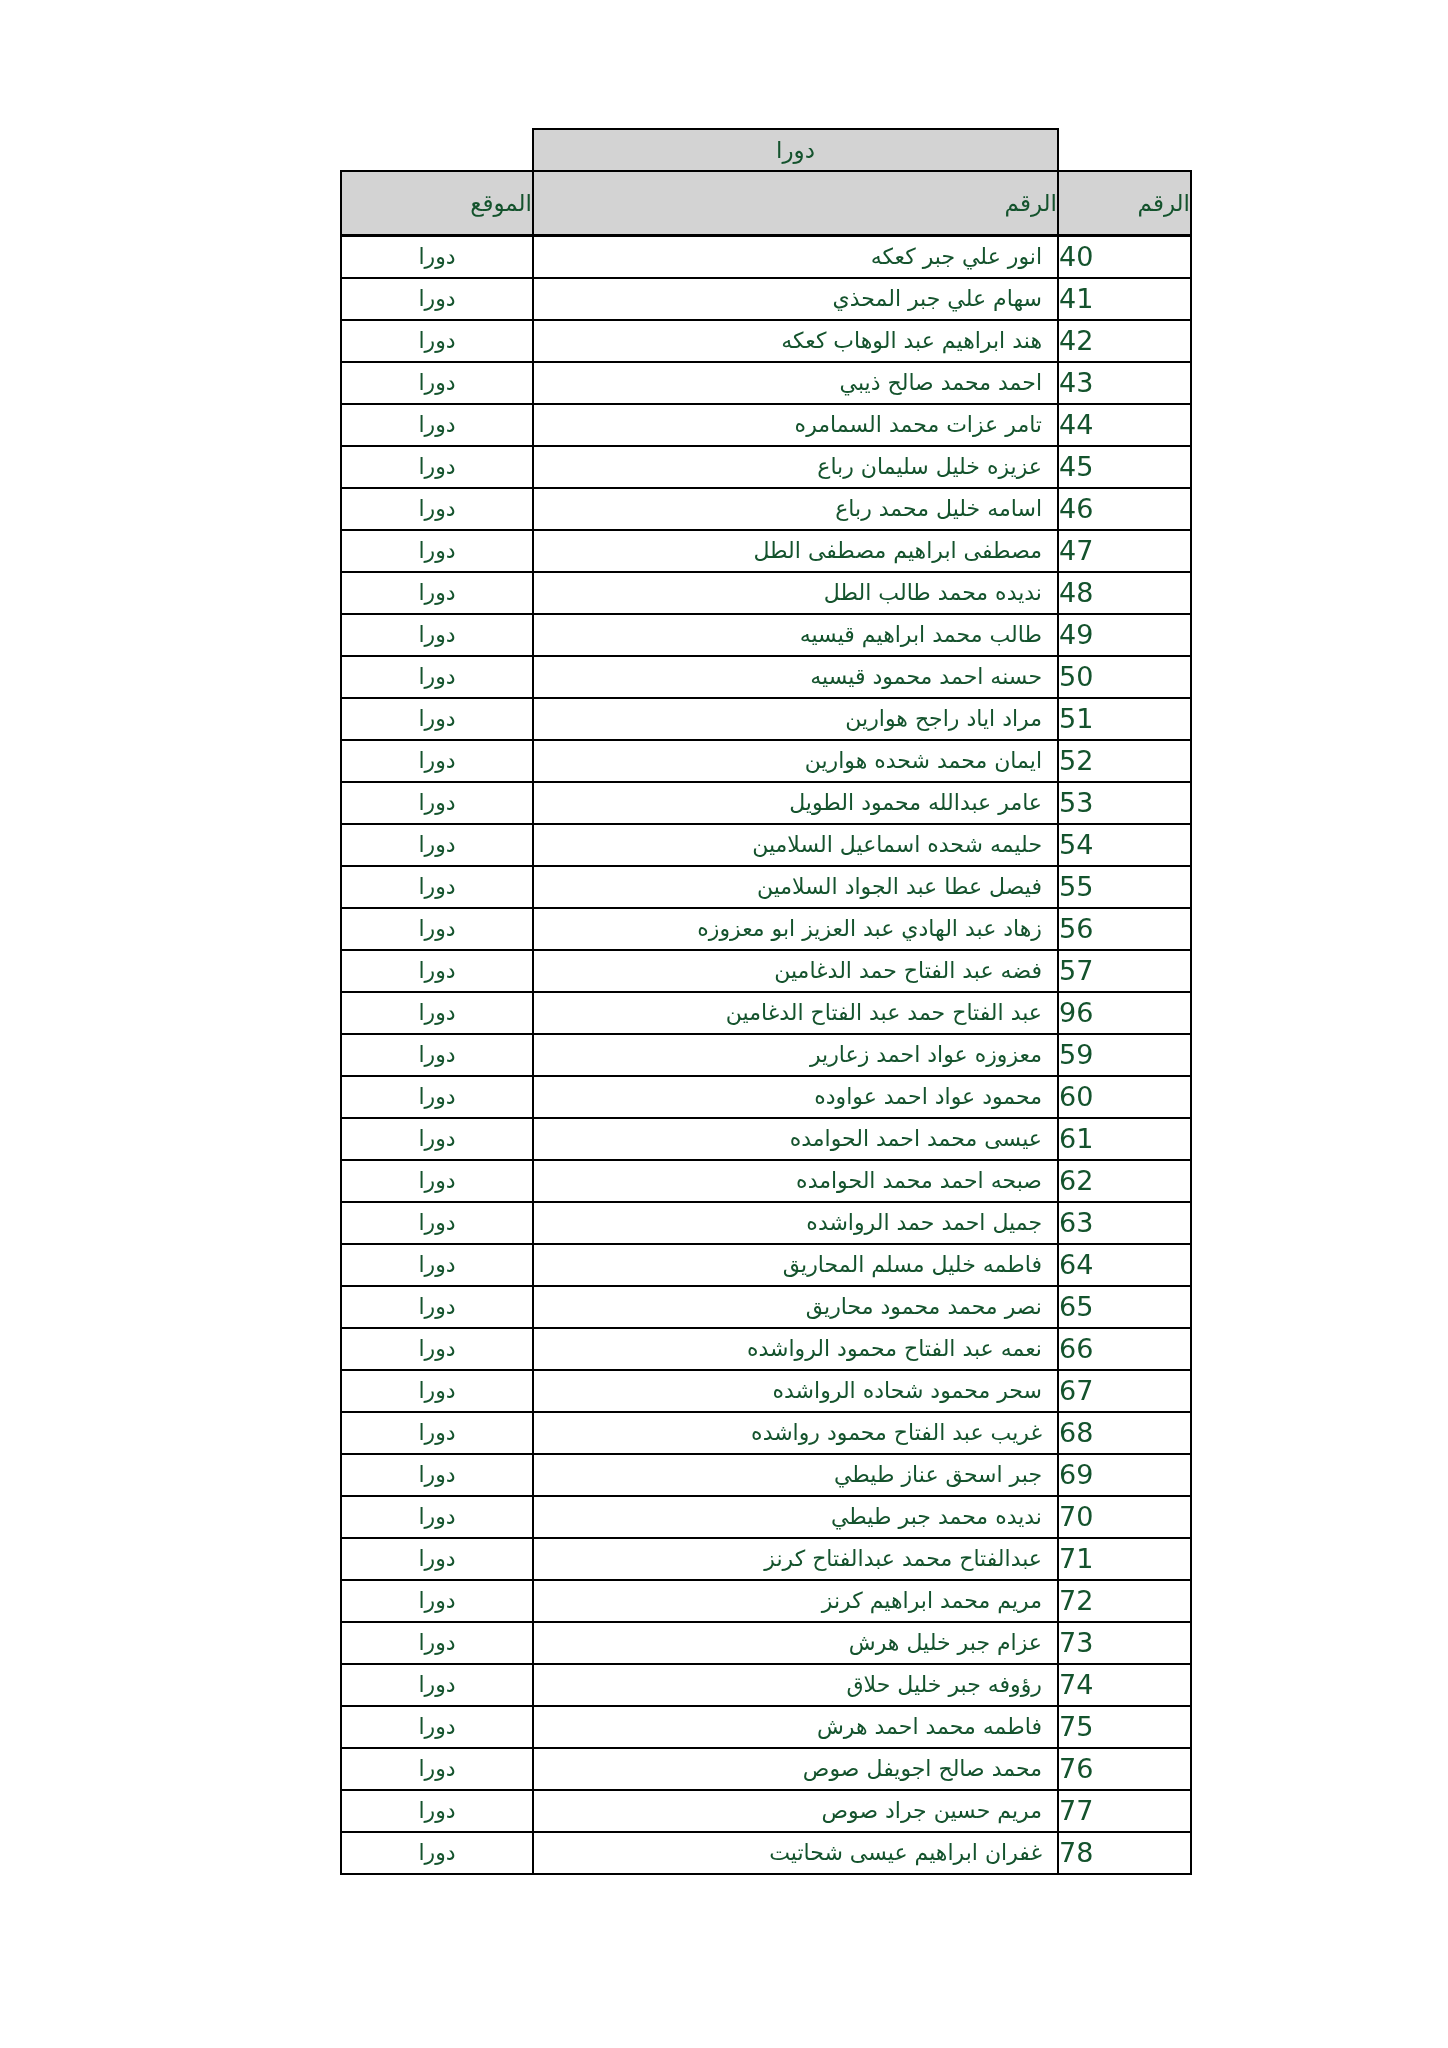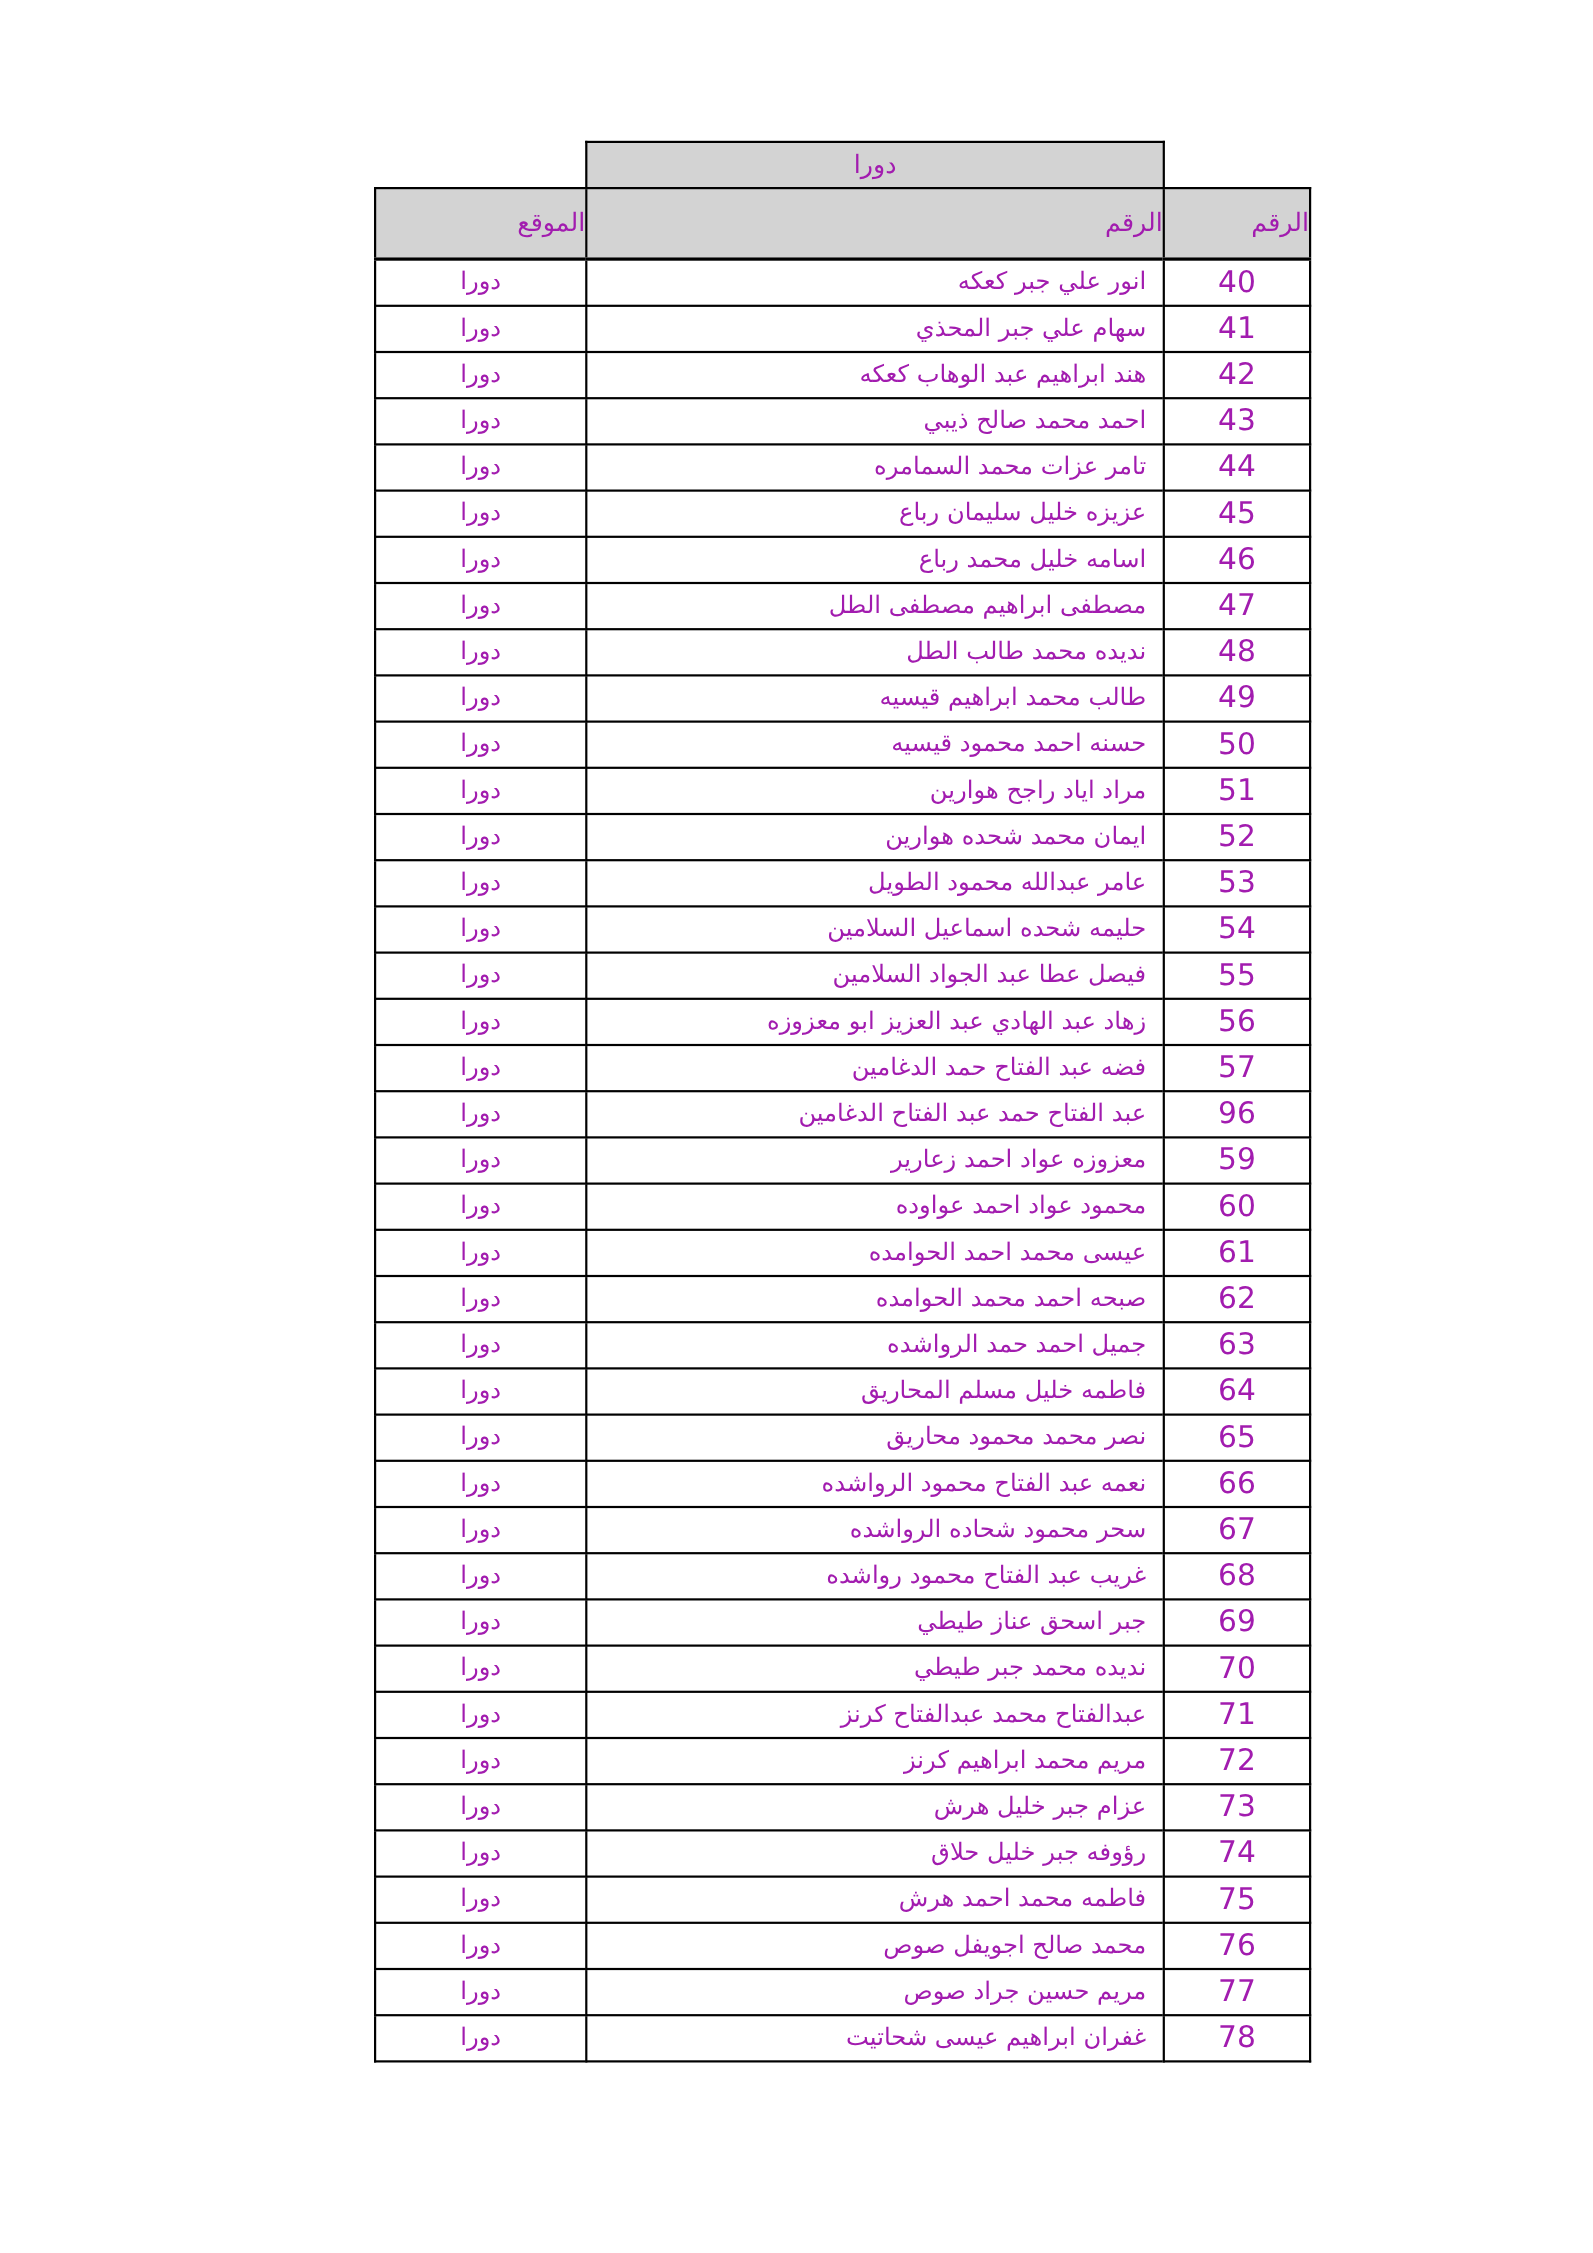--- a/index.html
+++ b/index.html
@@ -6,21 +6,21 @@
     margin: 0;
     padding: 0;
     background: #ffffff;
   }
   .page {
     position: relative;
     width: 1448px;
     height: 2048px;
     background: #ffffff;
     font-family: "DejaVu Sans", sans-serif;
-    color: #a21caf;
+    color: #14532d;
     overflow: hidden;
   }
   .tbl-wrap {
     position: absolute;
     left: 340px;
     top: 128px;
   }
   table.roster {
     border-collapse: collapse;
     direction: rtl;
@@ -53,21 +53,21 @@
     font-weight: normal;
     text-align: right;
     vertical-align: middle;
     font-size: 23px;
     border-bottom-width: 3px;
   }
   tr.data-row {
     height: 42px;
   }
   tr.data-row td.number-cell {
-    text-align: center;
+    text-align: left;
     vertical-align: middle;
     font-size: 27px;
     margin-left: 39px;
   }
   tr.data-row td.name-cell {
     text-align: right;
     vertical-align: middle;
     font-size: 22px;
     padding-right: 15px;
   }

